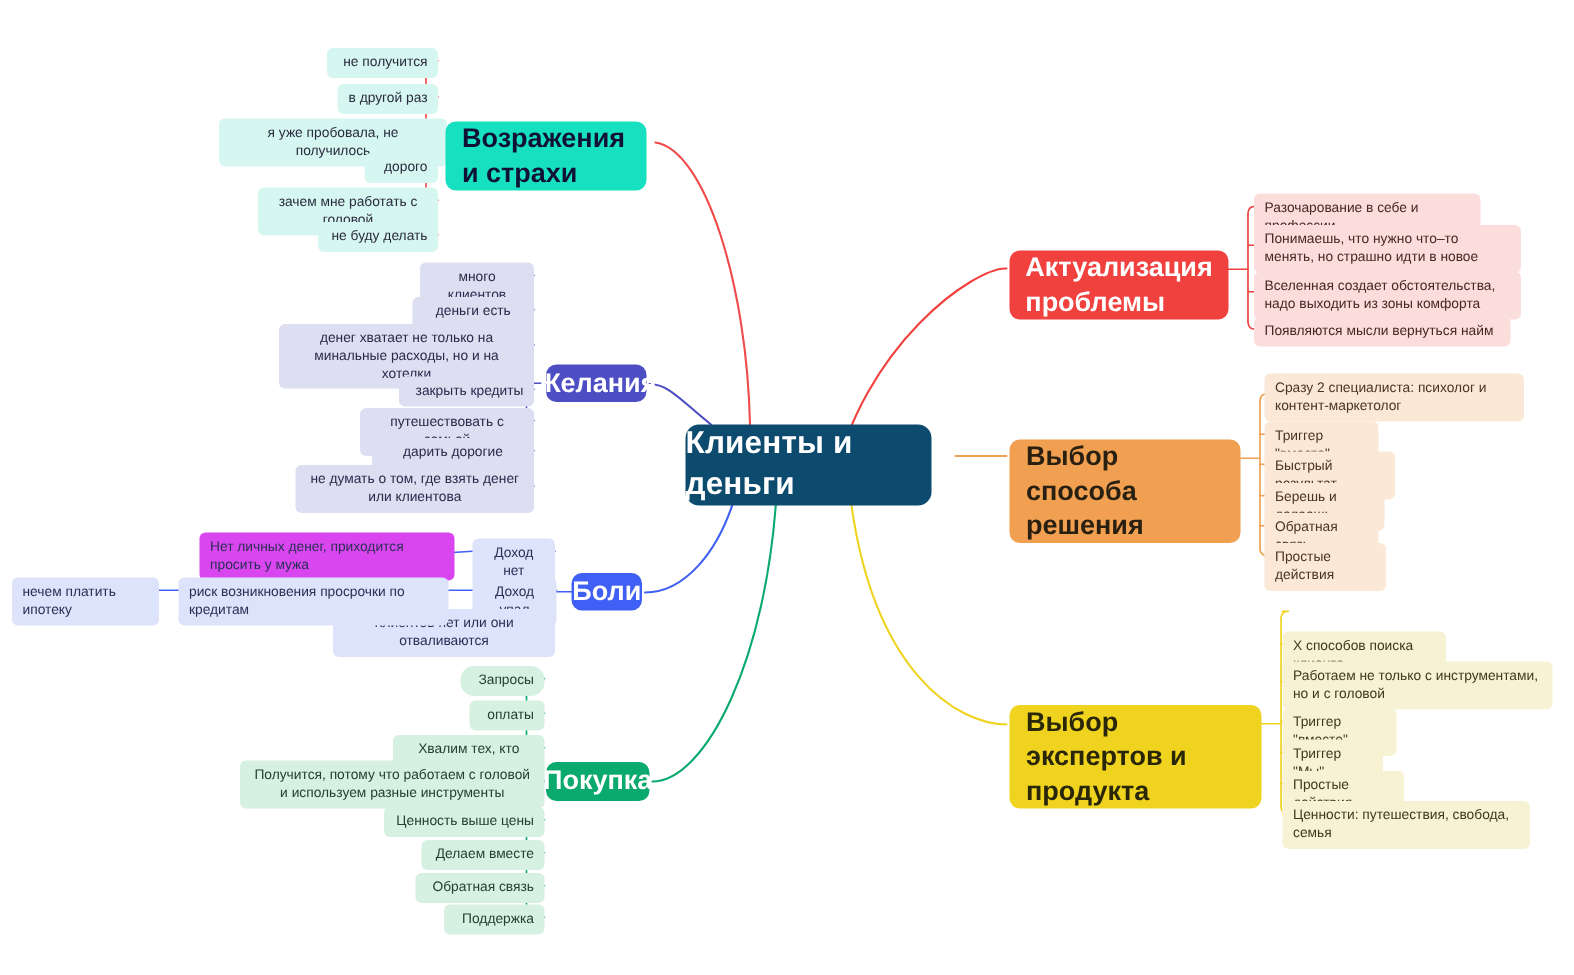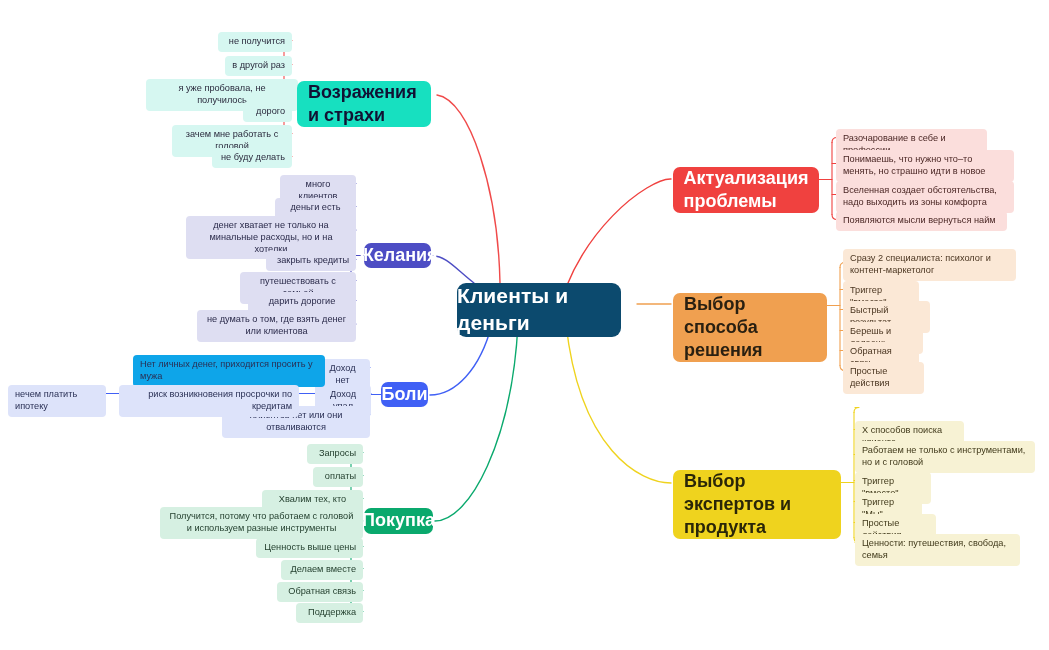--- a/index.html
+++ b/index.html
@@ -145,21 +145,21 @@
     <div class="node leaf r" style="left: 186px; top: 216px; width: 170px; min-height: 28px; background: rgb(222, 222, 242); color: rgb(42, 42, 74);">денег хватает не только на минальные расходы, но и на хотелки</div>
     <div class="node leaf r" style="left: 266px; top: 251px; width: 90px; min-height: 17px; background: rgb(222, 222, 242); color: rgb(42, 42, 74);">закрыть кредиты</div>
     <div class="node leaf r" style="left: 240px; top: 272px; width: 116px; min-height: 17px; background: rgb(222, 222, 242); color: rgb(42, 42, 74);">путешествовать с семьей</div>
     <div class="node leaf r" style="left: 248px; top: 292px; width: 108px; min-height: 17px; background: rgb(222, 222, 242); color: rgb(42, 42, 74);">дарить дорогие подарки</div>
     <div class="node leaf r" style="left: 197px; top: 310px; width: 159px; min-height: 28px; background: rgb(222, 222, 242); color: rgb(42, 42, 74);">не думать о том, где взять денег или клиентова</div>
     <div class="node branch" style="left: 381px; top: 382px; width: 47px; min-height: 25px; background: rgb(64, 96, 245); color: rgb(255, 255, 255);">Боли</div>
     <div class="node leaf r" style="left: 315px; top: 359px; width: 55px; min-height: 17px; background: rgb(221, 227, 250); color: rgb(42, 48, 85);">Доход нет</div>
     <div class="node leaf r" style="left: 315px; top: 385px; width: 56px; min-height: 17px; background: rgb(221, 227, 250); color: rgb(42, 48, 85);">Доход упал</div>
     <div class="node leaf r" style="left: 222px; top: 406px; width: 148px; min-height: 17px; background: rgb(221, 227, 250); color: rgb(42, 48, 85);">Клиентов нет или они отваливаются</div>
     <div class="node branch" style="left: 364px; top: 508px; width: 69px; min-height: 26px; background: rgb(10, 169, 109); color: rgb(255, 255, 255);">Покупка</div>
-    <div class="node leaf r" style="left: 307px; top: 444px; width: 56px; min-height: 17px; background: rgb(214, 240, 226); color: rgb(36, 64, 47);">Запросы</div>
+    <div class="node leaf r" style="left: 307px; top: 444px; width: 56px; min-height: 17px; background: rgb(214, 240, 226); color: rgb(36, 64, 47); border-radius: 9px;">Запросы</div>
     <div class="node leaf r" style="left: 313px; top: 467px; width: 50px; min-height: 17px; background: rgb(214, 240, 226); color: rgb(36, 64, 47);">оплаты</div>
     <div class="node leaf r" style="left: 262px; top: 490px; width: 101px; min-height: 17px; background: rgb(214, 240, 226); color: rgb(36, 64, 47);">Хвалим тех, кто купил</div>
     <div class="node leaf r" style="left: 160px; top: 507px; width: 203px; min-height: 27px; background: rgb(214, 240, 226); color: rgb(36, 64, 47);">Получится, потому что работаем с головой и используем разные инструменты</div>
     <div class="node leaf r" style="left: 256px; top: 538px; width: 107px; min-height: 17px; background: rgb(214, 240, 226); color: rgb(36, 64, 47);">Ценность выше цены</div>
     <div class="node leaf r" style="left: 281px; top: 560px; width: 82px; min-height: 17px; background: rgb(214, 240, 226); color: rgb(36, 64, 47);">Делаем вместе</div>
     <div class="node leaf r" style="left: 277px; top: 582px; width: 86px; min-height: 17px; background: rgb(214, 240, 226); color: rgb(36, 64, 47);">Обратная связь</div>
     <div class="node leaf r" style="left: 296px; top: 603px; width: 67px; min-height: 17px; background: rgb(214, 240, 226); color: rgb(36, 64, 47);">Поддержка</div>
     <div class="node branch" style="left: 673px; top: 167px; width: 146px; min-height: 25px; background: rgb(240, 65, 63); color: rgb(255, 255, 255);">Актуализация проблемы</div>
     <div class="node leaf l" style="left: 836px; top: 129px; width: 151px; min-height: 17px; background: rgb(251, 222, 220); color: rgb(74, 38, 36);">Разочарование в себе и профессии</div>
     <div class="node leaf l" style="left: 836px; top: 150px; width: 178px; min-height: 27px; background: rgb(251, 222, 220); color: rgb(74, 38, 36);">Понимаешь, что нужно что–то менять, но страшно идти в новое</div>
@@ -172,16 +172,16 @@
     <div class="node leaf l" style="left: 843px; top: 322px; width: 80px; min-height: 17px; background: rgb(251, 232, 214); color: rgb(74, 53, 32);">Берешь и делаешь</div>
     <div class="node leaf l" style="left: 843px; top: 342px; width: 76px; min-height: 17px; background: rgb(251, 232, 214); color: rgb(74, 53, 32);">Обратная связь</div>
     <div class="node leaf l" style="left: 843px; top: 362px; width: 81px; min-height: 17px; background: rgb(251, 232, 214); color: rgb(74, 53, 32);">Простые действия</div>
     <div class="node branch" style="left: 673px; top: 470px; width: 168px; min-height: 25px; background: rgb(239, 211, 30); color: rgb(42, 38, 8);">Выбор экспертов и продукта</div>
     <div class="node leaf l" style="left: 855px; top: 421px; width: 109px; min-height: 17px; background: rgb(247, 242, 212); color: rgb(64, 57, 26);">Х способов поиска клиента</div>
     <div class="node leaf l" style="left: 855px; top: 441px; width: 180px; min-height: 27px; background: rgb(247, 242, 212); color: rgb(64, 57, 26);">Работаем не только с инструментами, но и с головой</div>
     <div class="node leaf l" style="left: 855px; top: 472px; width: 76px; min-height: 17px; background: rgb(247, 242, 212); color: rgb(64, 57, 26);">Триггер "вместе"</div>
     <div class="node leaf l" style="left: 855px; top: 493px; width: 67px; min-height: 17px; background: rgb(247, 242, 212); color: rgb(64, 57, 26);">Триггер "Мы"</div>
     <div class="node leaf l" style="left: 855px; top: 514px; width: 81px; min-height: 17px; background: rgb(247, 242, 212); color: rgb(64, 57, 26);">Простые действия</div>
     <div class="node leaf l" style="left: 855px; top: 534px; width: 165px; min-height: 17px; background: rgb(247, 242, 212); color: rgb(64, 57, 26);">Ценности: путешествия, свобода, семья</div>
-    <div class="node leaf l" style="left: 133px; top: 355px; width: 192px; min-height: 27px; background: #0ea5e9; color: rgb(42, 48, 85);">Нет личных денег, приходится просить у мужа</div>
-    <div class="node leaf l" style="left: 119px; top: 385px; width: 180px; min-height: 17px; background: rgb(221, 227, 250); color: rgb(42, 48, 85); text-align: right;">риск возникновения просрочки по кредитам</div>
+    <div class="node leaf l" style="left: 133px; top: 355px; width: 170px; min-height: 27px; background: #d946ef; color: rgb(42, 48, 85);">Нет личных денег, приходится просить у мужа</div>
+    <div class="node leaf l" style="left: 119px; top: 385px; width: 180px; min-height: 17px; background: rgb(221, 227, 250); color: rgb(42, 48, 85);">риск возникновения просрочки по кредитам</div>
     <div class="node leaf l" style="left: 8px; top: 385px; width: 98px; min-height: 17px; background: rgb(221, 227, 250); color: rgb(42, 48, 85);">нечем платить ипотеку</div>
   </div>
 
 </body></html>

